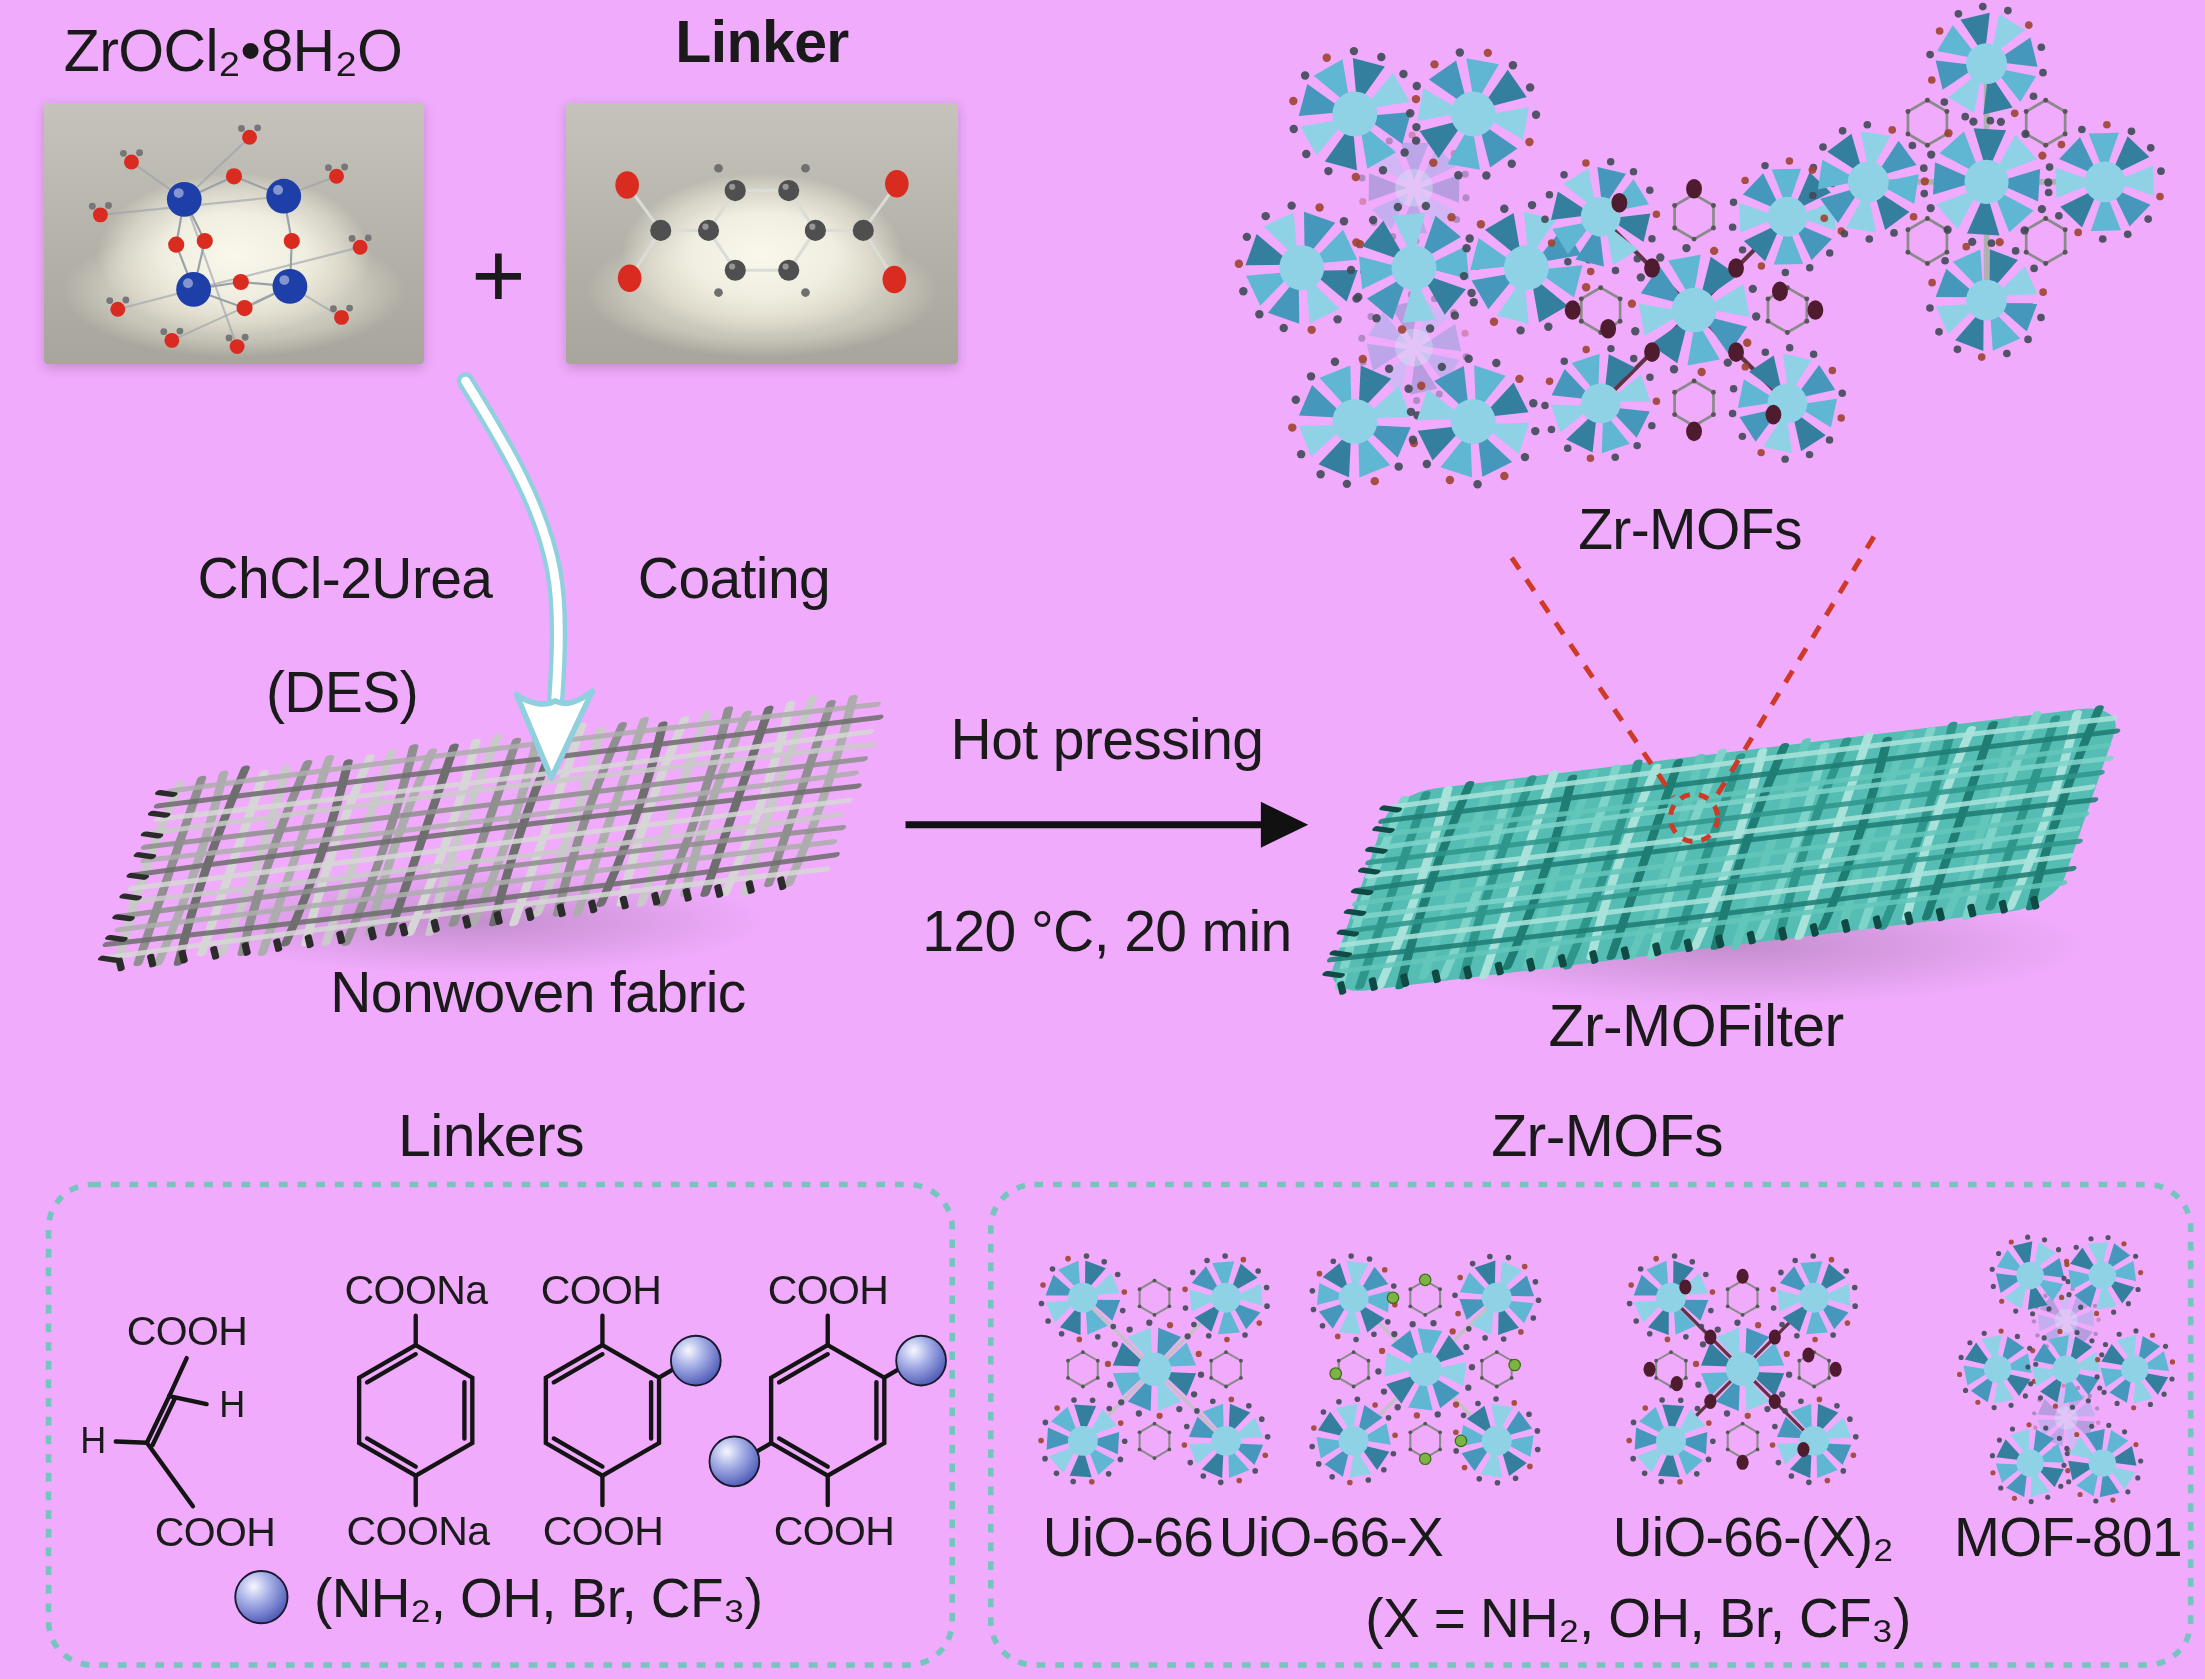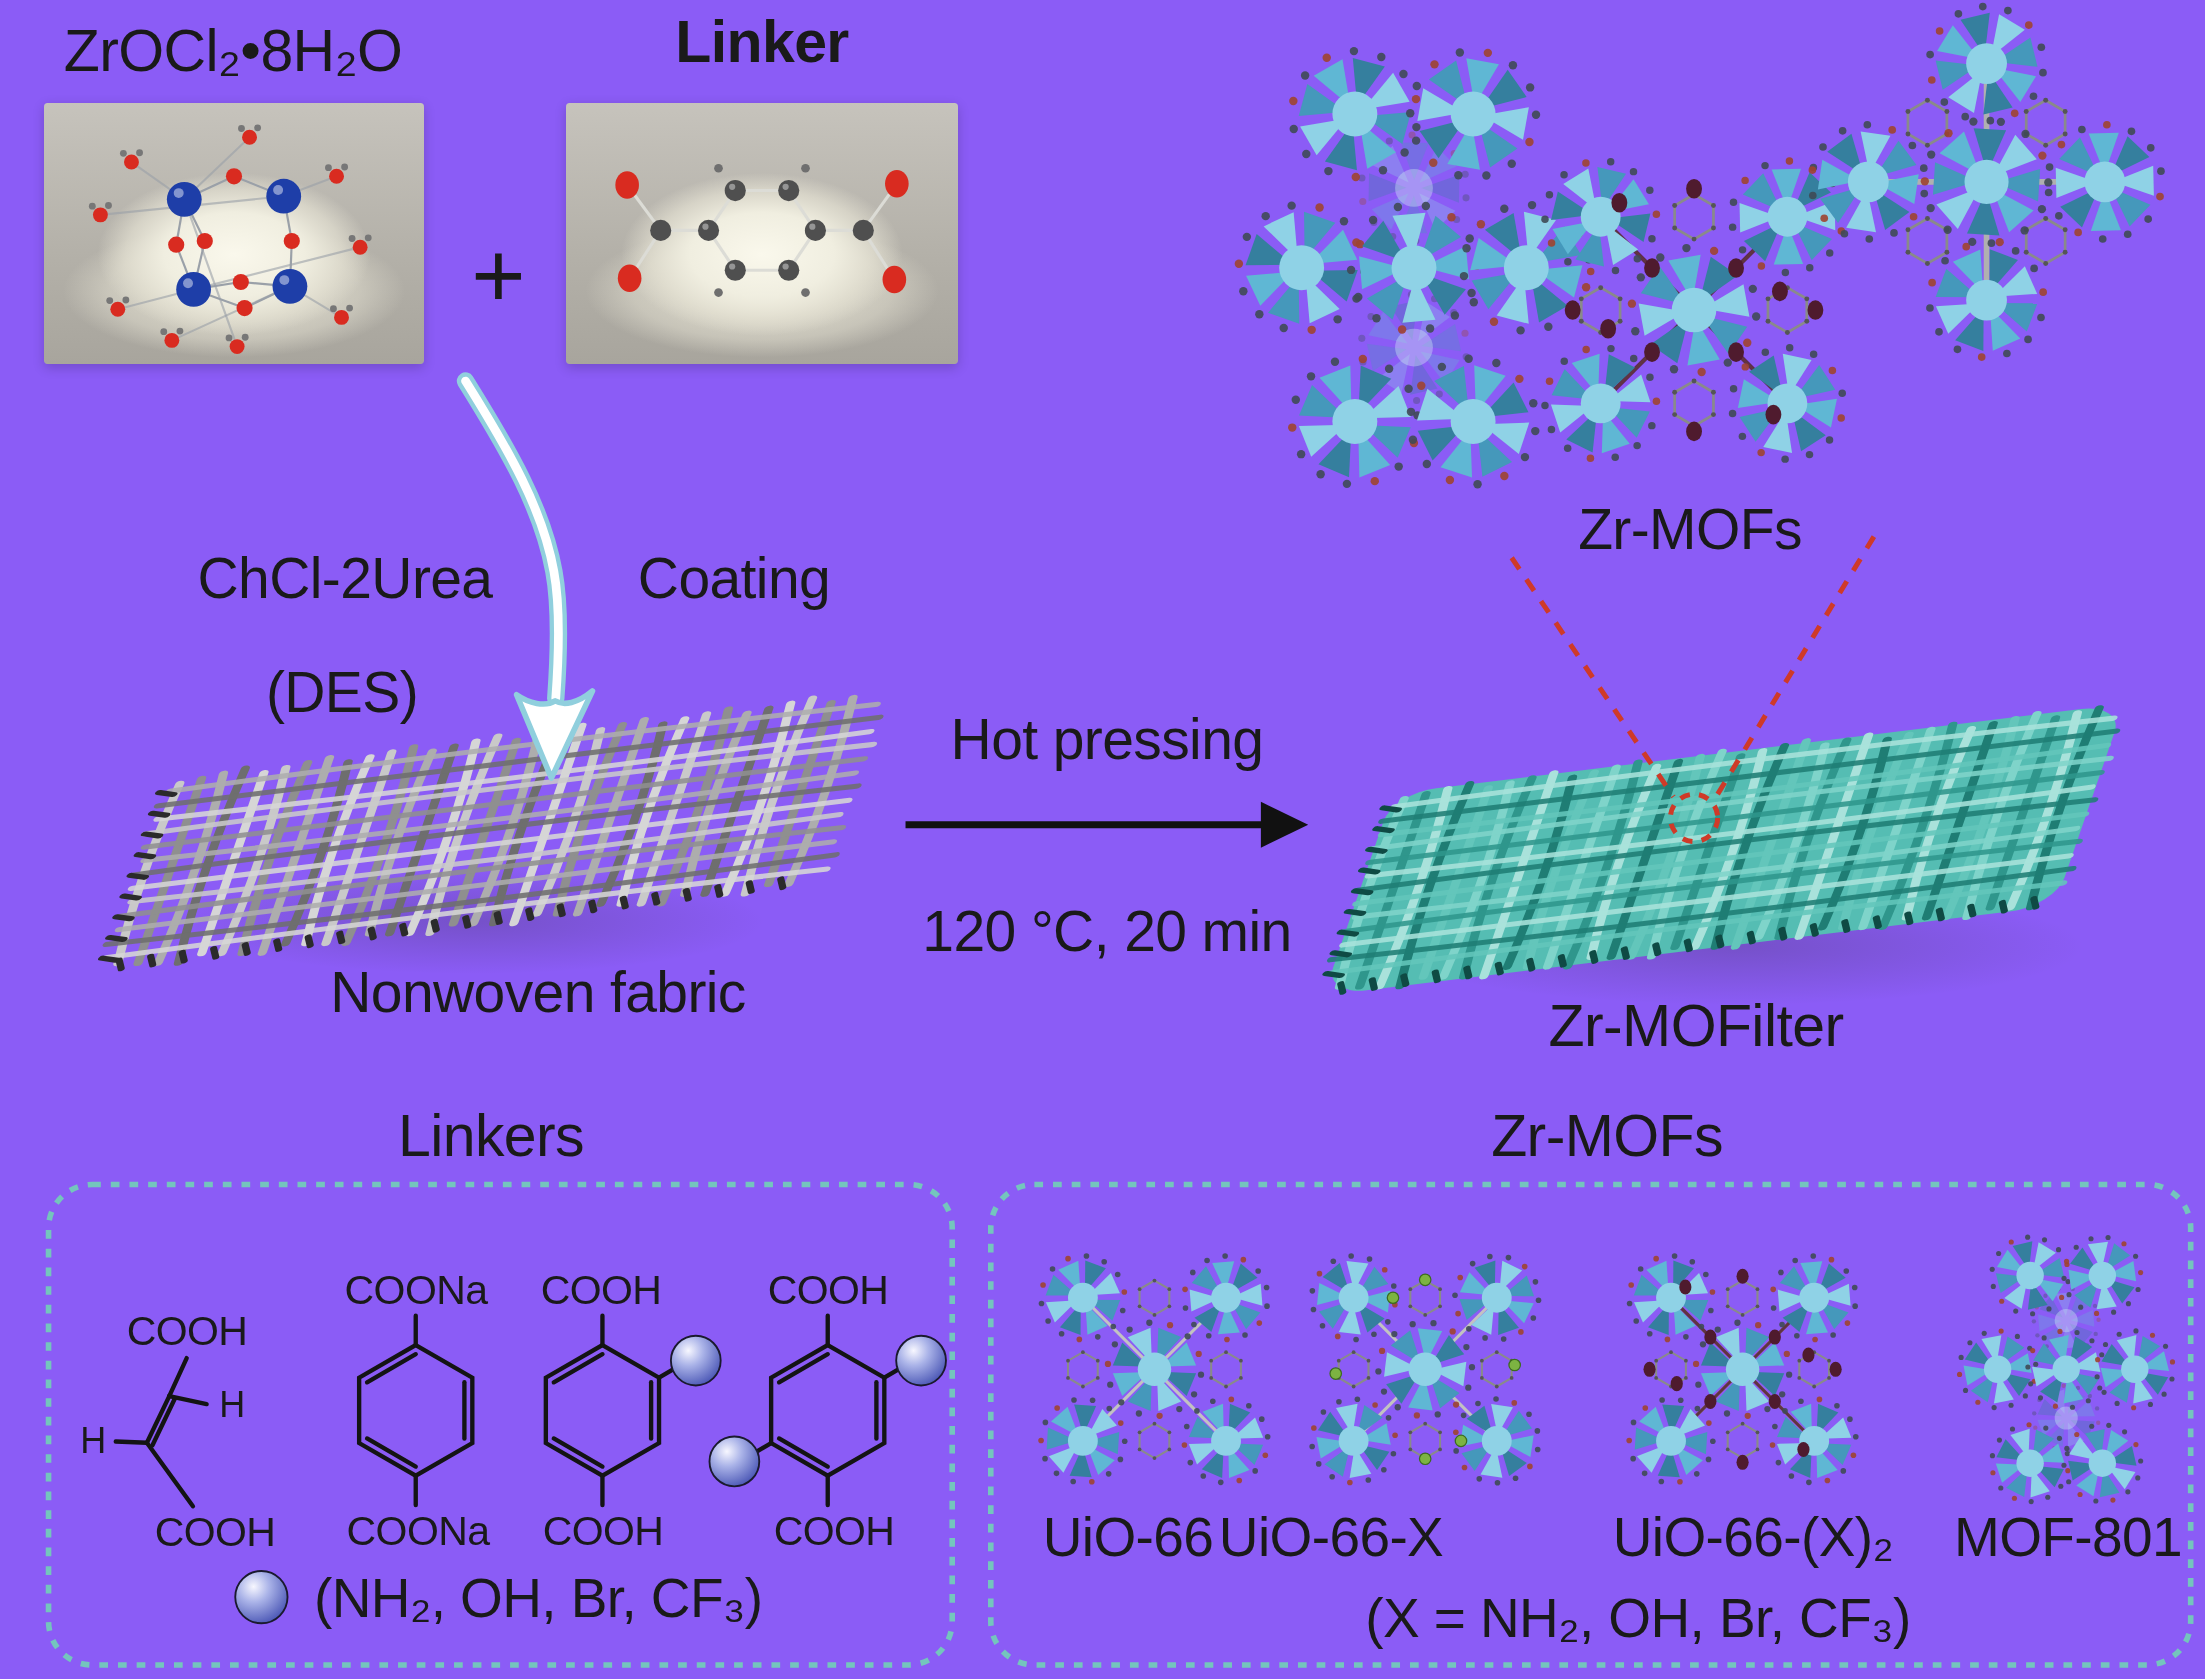--- a/index.html
+++ b/index.html
@@ -1,16 +1,16 @@
 <!DOCTYPE html>
 <html style="font-size:10px"><head>
 <meta charset="utf-8">
 <style>
   html,body{margin:0;padding:0;background:#fff;}
-  #canvas{position:relative;width:2205px;height:1680px;background:#8b5cf6;
+  #canvas{position:relative;width:2205px;height:1680px;background:#f0abfc;
           font-family:"Liberation Sans",sans-serif;color:#1a1a1a;overflow:hidden;}
   .lbl{position:absolute;transform:translate(-50%,-50%);white-space:nowrap;
        color:#1a1a1a;letter-spacing:-0.6px;line-height:1;}
   .lbl-left{position:absolute;transform:translate(0,-50%);white-space:nowrap;
        color:#1a1a1a;letter-spacing:-0.6px;line-height:1;}
   .f95{font-size:59px;} .f92{font-size:57px;} .f88{font-size:55px;}
   .f66{font-size:41px;} .f58{font-size:36px;} .plus{font-size:93px;font-weight:400;}
   .photo{position:absolute;border-radius:3.7px;
          background:linear-gradient(180deg,#c6c3bc 0%,#b3b0a8 60%,#a8a59d 100%);
          box-shadow:0 3.7px 11.2px rgba(0,0,0,0.18);}

